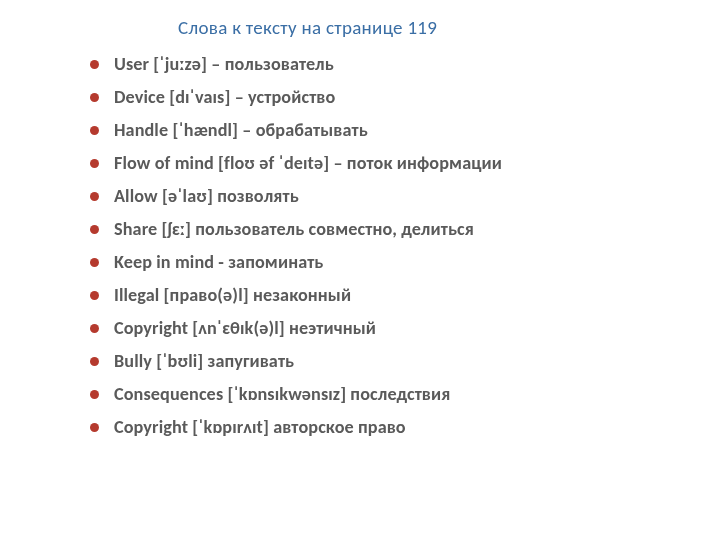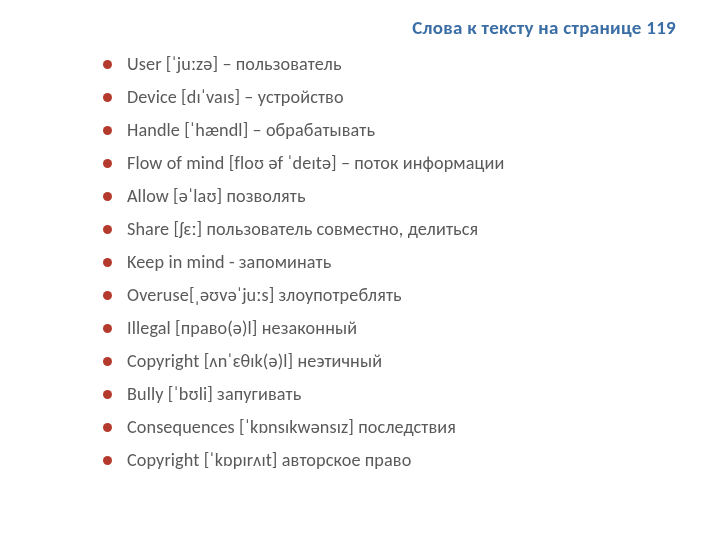--- a/index.html
+++ b/index.html
@@ -15,29 +15,29 @@
   .slide {
     box-sizing: border-box;
     width: 720px;
     height: 540px;
     padding: 16px 44px 16px 100px;
     position: relative;
   }
   .title {
     color: #3a6ea5;
     font-size: 19px;
-    font-weight: 700;
+    font-weight: 400;
     letter-spacing: 0.3px;
     margin: 0 0 14px 78px;
-    text-align: right;
   }
   .list {
     list-style: none;
-    margin: 13px;
+    margin: 0;
     padding: 0;
+    font-weight: bold;
   }
   .item {
     position: relative;
     font-size: 18.2px;
     line-height: 1.28;
     margin: 0 0 9.7px 0;
     padding-left: 14px;
     color: #5a5a5a;
     letter-spacing: 0.1px;
   }
@@ -58,20 +58,19 @@
 <div class="slide">
   <h1 class="title">Слова к тексту на странице 119</h1>
   <ul class="list">
     <li class="item">User [ˈjuːzə] – пользователь</li>
     <li class="item">Device [dɪˈvaɪs] – устройство</li>
     <li class="item">Handle [ˈhændl] – обрабатывать</li>
     <li class="item">Flow of mind [floʊ əf ˈdeɪtə] – поток информации</li>
     <li class="item">Allow [əˈlaʊ] позволять</li>
     <li class="item">Share [ʃɛː] пользователь совместно, делиться</li>
     <li class="item">Keep in mind - запоминать</li>
-    <li class="item">Overuse[ˌəʊvəˈjuːs]  злоупотреблять</li>
     <li class="item">Illegal [право(ə)l] незаконный</li>
     <li class="item">Copyright [ʌnˈɛθɪk(ə)l]   неэтичный</li>
     <li class="item">Bully [ˈbʊli] запугивать</li>
     <li class="item">Consequences [ˈkɒnsɪkwənsɪz] последствия</li>
     <li class="item">Copyright [ˈkɒpɪrʌɪt] авторское право</li>
   </ul>
 </div>
 
 </body></html>

